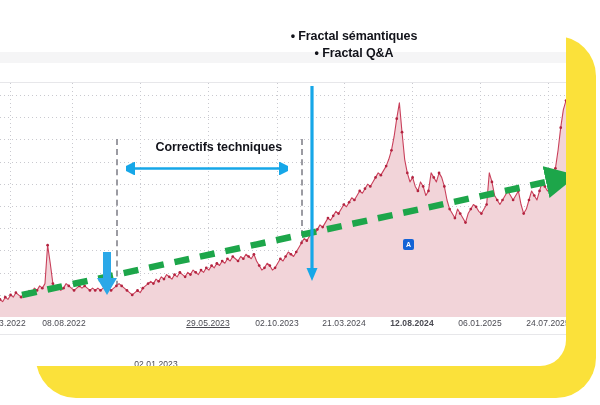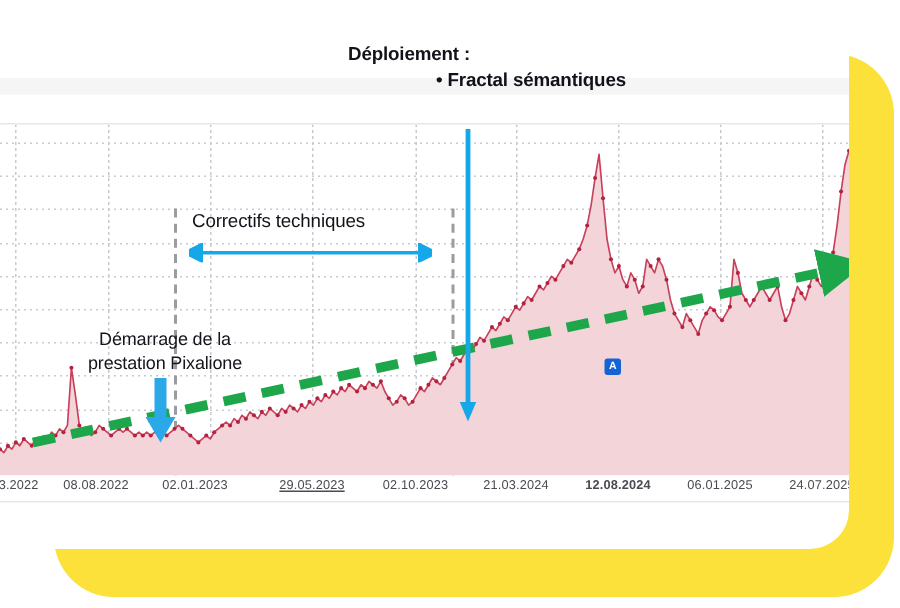--- a/index.html
+++ b/index.html
@@ -67,22 +67,22 @@
   
   .anno-deploy{
     position:absolute;left:232px;top:28px;width:230px;
     font-size:12.5px;font-weight:bold;color:#12131a;
     line-height:17px;letter-spacing:-.1px;
   }
   .anno-deploy .dl-title{display:block;}
   .anno-deploy .dl-item{display:block;padding-left:14px;text-align:center;}
 
   .anno-correctifs{
-    position:absolute;left:128px;top:140px;width:170px;
-    text-align:left;font-size:12.5px;font-weight:normal;color:#12131a;
+    position:absolute;left:112px;top:140px;width:170px;
+    text-align:right;font-size:12.5px;font-weight:bold;color:#12131a;
     letter-spacing:-.1px;
   }
   .anno-demarrage{
     position:absolute;left:30px;top:218px;width:160px;
     text-align:center;font-size:12px;color:#15161c;
     line-height:16px;letter-spacing:-.1px;
   }
 
   
   .dblarrow{position:absolute;left:126px;top:162px;width:162px;height:13px;}
@@ -266,40 +266,36 @@
         </defs>
         <line id="trendline" stroke="#1DA64A" stroke-width="6.5" stroke-dasharray="15 11" stroke-linecap="butt" marker-end="url(#trendhead)" x1="22" y1="212" x2="560" y2="96"></line>
       </svg>
 
       <div class="badge-a">A</div>
     </div>
 
     <div class="xaxis" id="xaxis">
         <span class="xtick" style="left: 10px;">03.2022</span>
         <span class="xtick" style="left: 64px;">08.08.2022</span>
-        <span class="xtick" style="left: 130px;">02.01.2023</span>
+        <span class="xtick" style="left: 156px; margin-top: 41px;">02.01.2023</span>
         <span class="xtick" style="left: 208px; text-decoration: underline;">29.05.2023</span>
         <span class="xtick" style="left: 277px;">02.10.2023</span>
         <span class="xtick" style="left: 344px;">21.03.2024</span>
         <span class="xtick" style="left: 412px; font-weight: bold;">12.08.2024</span>
         <span class="xtick" style="left: 480px;">06.01.2025</span>
         <span class="xtick" style="left: 548px;">24.07.2025</span>
       </div>
 
     <div class="anno-deploy">
-      <span class="dl-title">Déploiement :</span>
       <span class="dl-item">• Fractal sémantiques</span>
+      <span class="dl-item">• Fractal Q&amp;A</span>
     </div>
 
     <div class="anno-correctifs">Correctifs techniques</div>
 
-    <div class="anno-demarrage">
-      <span>Démarrage de la</span><br>
-      <span>prestation Pixalione</span>
-    </div>
 
     <svg class="dblarrow" viewBox="0 0 162 13">
       <defs>
         <marker id="bl" markerWidth="6" markerHeight="6" refX="5" refY="3" orient="auto">
           <path d="M6,0 L0,3 L6,6 z" fill="#16A7E8"></path>
         </marker>
         <marker id="br" markerWidth="6" markerHeight="6" refX="1" refY="3" orient="auto">
           <path d="M0,0 L6,3 L0,6 z" fill="#16A7E8"></path>
         </marker>
       </defs>

